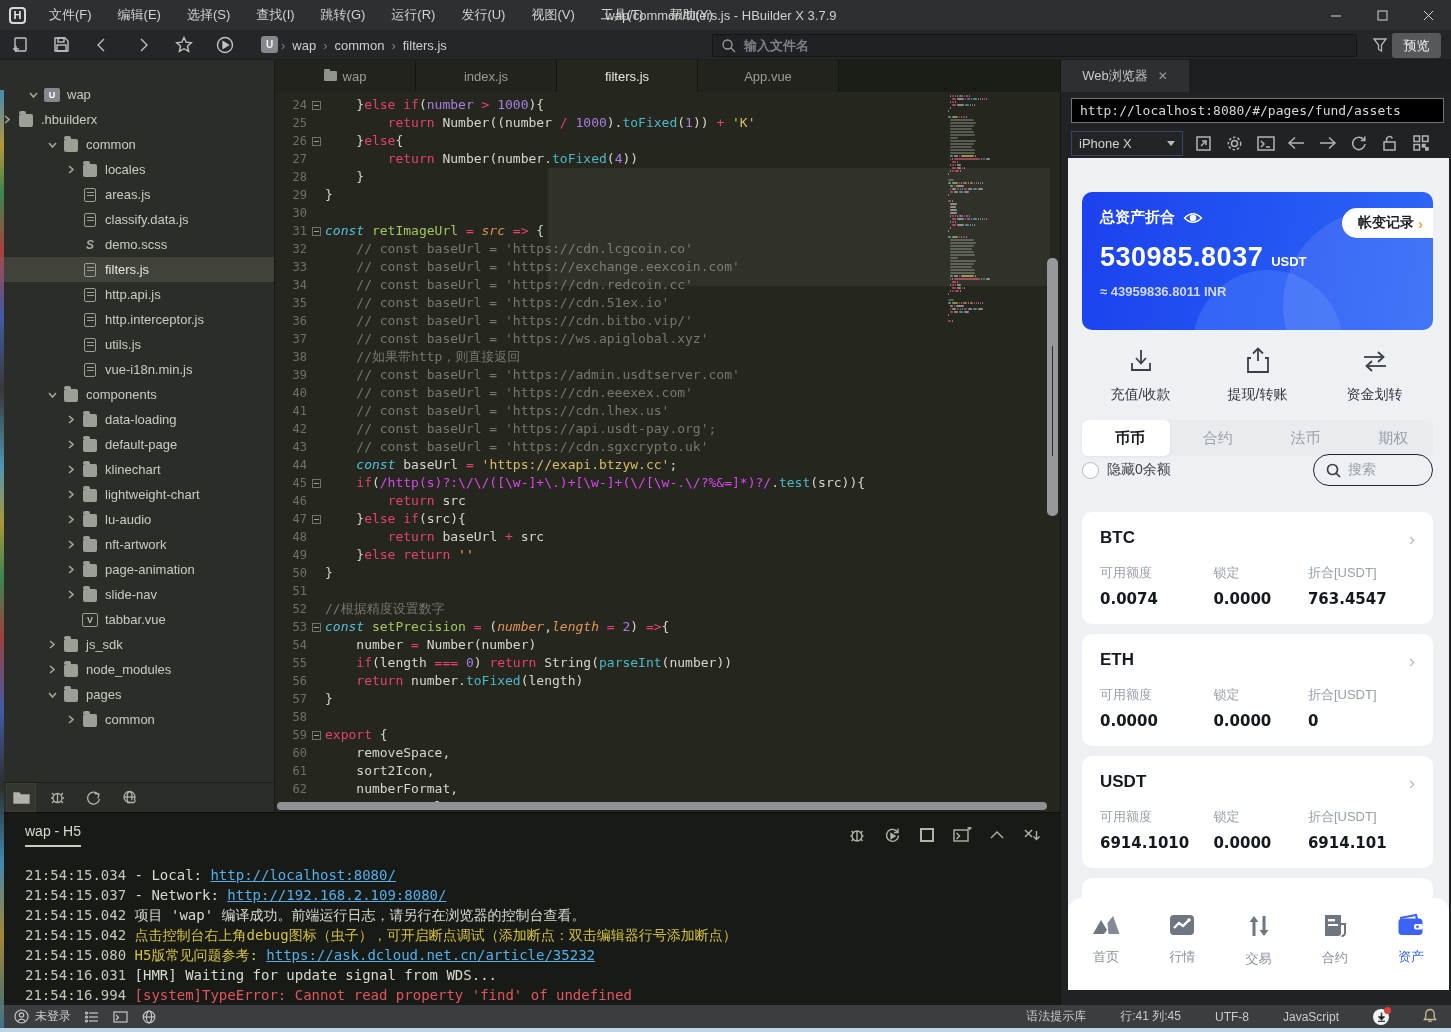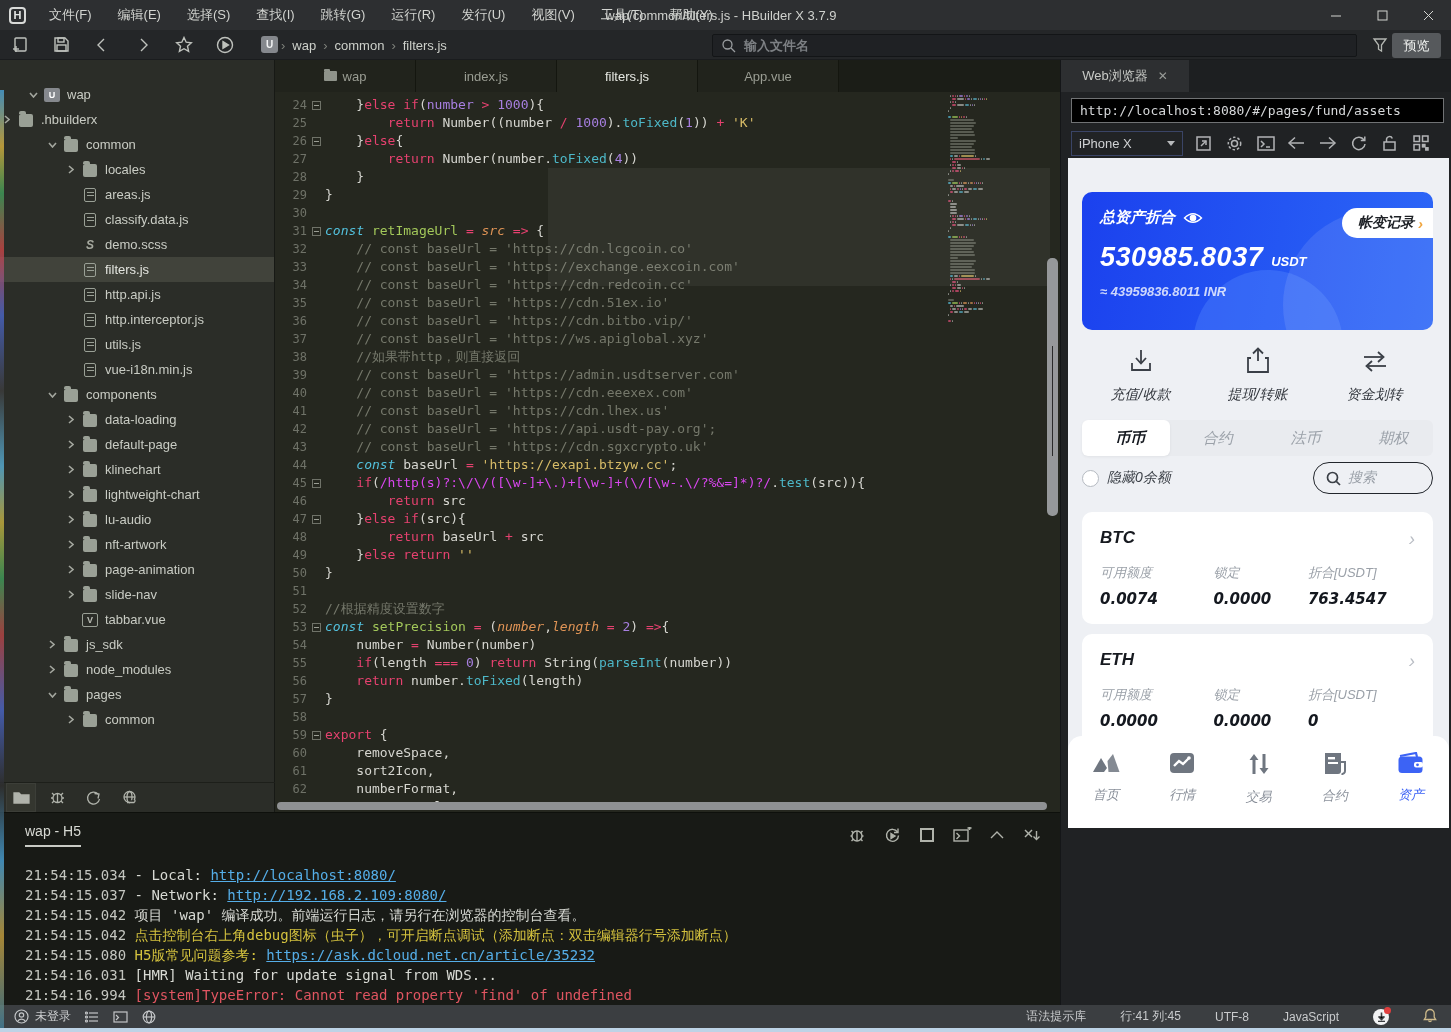--- a/index.html
+++ b/index.html
@@ -85,40 +85,40 @@
   .urlrow { padding:6px 7px 4px 10px; }
   .urlbox { height:25px; background:#000000; border:1px solid #707274; color:#d6d8da; font-size:13px; font-family:"DejaVu Sans Mono", monospace; display:flex; align-items:center; padding:10px 8px; white-space:nowrap; overflow:hidden; }
   .devrow { height:32px; display:flex; align-items:center; padding:0 8px 0 10px; }
   .devsel { width:112px; height:25px; background:#212325; border:1px solid #3a4466; color:#d0d2d4; font-size:13px; display:flex; align-items:center; padding:0 7px; justify-content:space-between; }
   .devsel .caret { width:0; height:0; border-left:4px solid transparent; border-right:4px solid transparent; border-top:5px solid #b8babc; }
   .dev-icons { display:flex; margin-left:10px; gap:10px; }
   .dev-ic { width:21px; height:21px; display:flex; align-items:center; justify-content:center; }
   .dev-ic svg { stroke:#b2b4b6; fill:none; stroke-width:1.5; }
 
   
-  .phone { position:absolute; left:7px; top:98px; width:381px; height:670px; background:#eef0f4; overflow:hidden;font-style:italic; }
+  .phone { position:absolute; left:7px; top:98px; width:381px; height:832px; background:#eef0f4; overflow:hidden; }
   .acard { position:absolute; left:14px; right:16px; top:34px; height:138px; border-radius:10px; overflow:hidden;
            background:linear-gradient(100deg,#1b41ee 0%, #2456f3 55%, #2d67f7 100%); }
   .acard .bub1 { position:absolute; right:-40px; bottom:-70px; width:190px; height:190px; border-radius:50%; background:rgba(255,255,255,.10); }
   .acard .bub2 { position:absolute; right:90px; bottom:-90px; width:150px; height:150px; border-radius:50%; background:rgba(90,140,255,.35); }
   .acard-title { position:absolute; left:18px; top:16px; color:#fff; font-size:15px; font-weight:bold; display:flex; align-items:center; gap:8px; }
   .acard-title svg { stroke:#fff; fill:none; stroke-width:1.4; }
   .rec-pill { position:absolute; right:0; top:16px; background:#fff; border-radius:16px 0 0 16px; height:30px; display:flex; align-items:center; padding:0 10px 0 16px; font-size:14px; color:#1e2126; font-weight:bold; }
   .rec-pill .arr { color:#f0a43c; font-weight:bold; margin-left:4px; font-size:15px; }
   .amount { position:absolute; left:18px; top:50px; color:#fff; font-size:27px; font-weight:bold; letter-spacing:.5px; }
   .amount .cur { font-size:13px; font-weight:bold; margin-left:8px; letter-spacing:0; }
   .fiat { position:absolute; left:18px; top:92px; color:rgba(255,255,255,.78); font-size:13px; font-weight:bold; }
   .actions { position:absolute; left:14px; right:16px; top:188px; display:flex; }
   .act { flex:1; display:flex; flex-direction:column; align-items:center; gap:10px; }
   .act svg { stroke:#3a3f47; fill:none; stroke-width:1.8; }
   .act .lbl { font-size:14px; color:#32363d; }
   .seg-row { position:absolute; left:14px; right:16px; top:262px; height:36px; background:#e9ebef; border-radius:6px; display:flex; }
   .seg { flex:1; display:flex; align-items:center; justify-content:center; color:#9ba1a9; font-size:15px;padding-left:8px; }
   .seg.active { background:#fff; border-radius:6px; color:#14181f; font-weight:bold; box-shadow:0 1px 3px rgba(0,0,0,.06); }
-  .filter-row { position:absolute; left:14px; right:16px; top:304px; height:32px; display:flex; align-items:center; }
+  .filter-row { position:absolute; left:14px; right:16px; top:296px; height:32px; display:flex; align-items:center; }
   .radio { width:17px; height:17px; border-radius:50%; border:1.5px solid #b5bac1; background:#fff; margin-right:8px; }
   .hide-lbl { font-size:14px; color:#3a3f46; }
   .search-pill { margin-left:auto; width:120px; height:32px; border:1.5px solid #22262c; border-radius:16px; display:flex; align-items:center; padding:0 12px; gap:7px; background:transparent; }
   .search-pill svg { stroke:#3a3f46; fill:none; stroke-width:1.7; }
   .search-pill .ph2 { color:#9ba1a9; font-size:14px; }
   .coins { position:absolute; left:14px; right:16px; top:354px; }
   .coin-card { background:#fff; border-radius:10px; padding:16px 18px; margin-bottom:10px; height:112px; position:relative; }
   .coin-head { display:flex; align-items:center; }
   .coin-sym { font-size:17px; font-weight:bold; color:#16191f; }
   .coin-chev { margin-left:auto; color:#b9bdc4; font-size:19px; line-height:1; }

